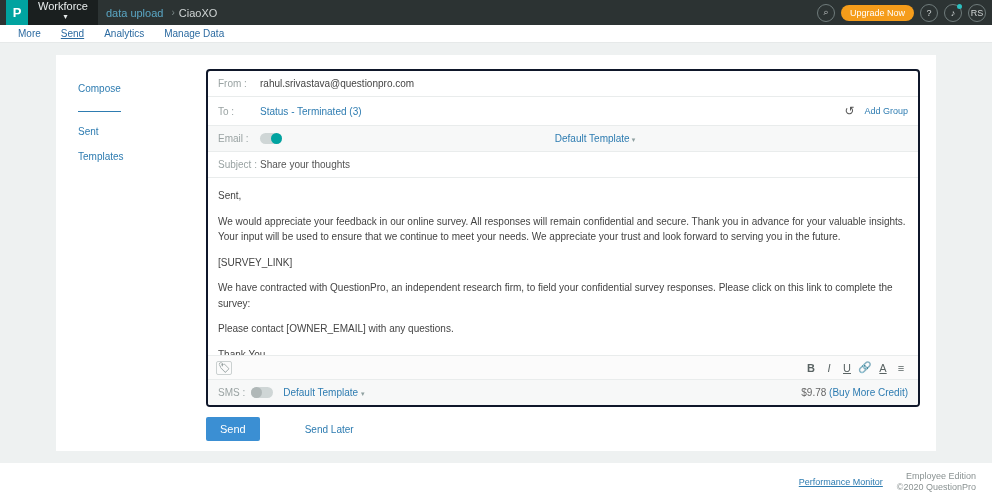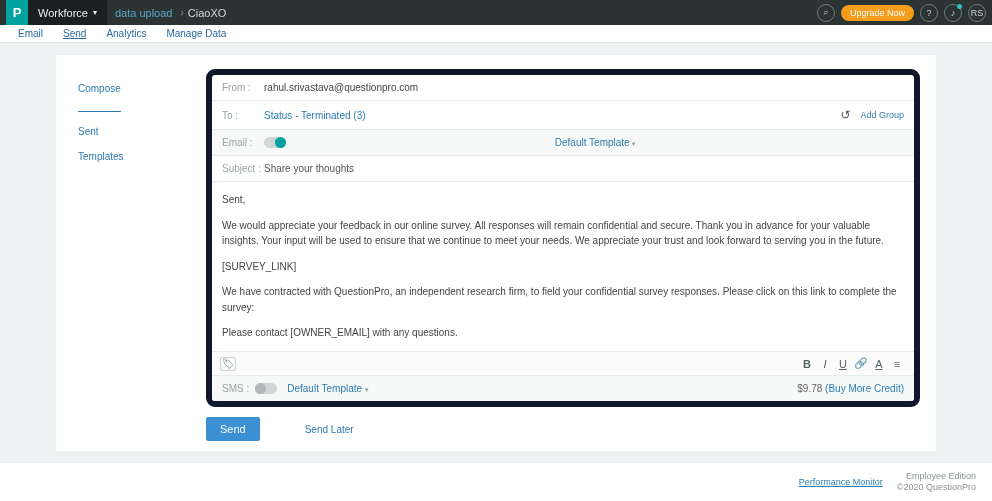--- a/index.html
+++ b/index.html
@@ -1,21 +1,21 @@
 <!DOCTYPE html>
 <html><head>
 <meta charset="utf-8">
 <style>
   * { box-sizing: border-box; margin: 0; padding: 0; }
   html, body { width: 992px; height: 501px; font-family: -apple-system, BlinkMacSystemFont, "Segoe UI", Arial, sans-serif; font-size: 11px; color: #333; background: #fff; overflow: hidden; }
 
   
   .topbar { height: 25px; background: #2c3333; display: flex; align-items: center; padding: 0 6px; color: #bfc6c6; }
   .logo-box { width: 22px; height: 25px; background: #00a3a0; display: flex; align-items: center; justify-content: center; color: #fff; font-weight: bold; font-size: 13px; }
-  .workforce { background: #1a1f1f; height: 25px; display: flex; align-items: center; padding: 0 10px; color: #e8ecec; font-size: 11px; }
+  .workforce { background: #1a1f1f; height: 25px; display: flex; align-items: center; padding: 0 10px; color: #e8ecec; font-size: 11px; flex-direction: column; }
   .caret-down { margin-left: 5px; font-size: 8px; color: #e8ecec; }
   .crumb { color: #5aa6c4; padding: 0 8px; font-size: 11px; }
   .crumb-sep { color: #7a8888; font-size: 10px; }
   .crumb-cur { color: #d0d5d5; padding-left: 4px; font-size: 11px; }
   .top-spacer { flex: 1; }
   .top-actions { display: flex; align-items: center; gap: 6px; }
   .upgrade { background: #f59c1a; color: #fff; border-radius: 10px; padding: 3px 9px; font-size: 9px; font-weight: 500; cursor: pointer; }
   .circ { width: 18px; height: 18px; border: 1px solid #6f7b7b; border-radius: 50%; display: flex; align-items: center; justify-content: center; color: #d0d5d5; font-size: 9px; cursor: pointer; position: relative;}
   .circ .dot{ position:absolute; top:-1px; right:-1px; width:5px;height:5px;border-radius:50%;background:#2cc0c0;}
 
@@ -25,21 +25,21 @@
   .subnav a.active { text-decoration: underline; }
 
   
   .page { background: #eef1f1; height: 420px; padding: 12px 56px; }
   .panel { background: #fff; height: 100%; display: flex; }
   .sidecol { width: 150px; padding: 28px 0 0 22px; font-size: 10px; }
   .sidecol div { color: #2e7cb1; margin-bottom: 14px; cursor: pointer; }
   .sidecol div.active { border-bottom: 1px solid #2e7cb1; display: inline-block; padding-bottom: 17px; }
 
   .maincol { flex: 1; padding: 14px 16px 10px 0; display: flex; flex-direction: column; }
-  .card { border: 6px solid #0f172a; border-radius: 9px; background: #fff; flex: 1; display: flex; flex-direction: column; overflow: hidden; }
+  .card { border: 2px solid #0f172a; border-radius: 4px; background: #fff; flex: 1; display: flex; flex-direction: column; overflow: hidden; }
 
   .row { display: flex; align-items: center; padding: 7px 10px; border-bottom: 1px solid #e9ecec; font-size: 10px; }
   .row .lbl { color: #9aa3a3; width: 42px; }
   .row .val { color: #444; }
   .row.to .val { color: #2e7cb1; }
   .row.to .tools { margin-left: auto; display:flex; align-items:center; gap:10px;}
   .row.to .reset { color: #555; font-size: 12px; cursor: pointer; }
   .row.to .addgrp { color: #2e7cb1; font-size: 9px; cursor: pointer; }
 
   .row.tmpl { background: #f7f8f8; }
@@ -94,21 +94,21 @@
     <div class="circ">?</div>
     <div class="circ">
         <span>♪</span>
         <span class="dot"></span>
       </div>
     <div class="circ">RS</div>
   </div>
 </div>
 
 <div class="subnav">
-  <a>Email</a>
+  <a>More</a>
   <a class="active">Send</a>
   <a>Analytics</a>
   <a>Manage Data</a>
 </div>
 
 <div class="page">
   <div class="panel">
 
     <div class="sidecol">
       <div class="active">Compose</div>

